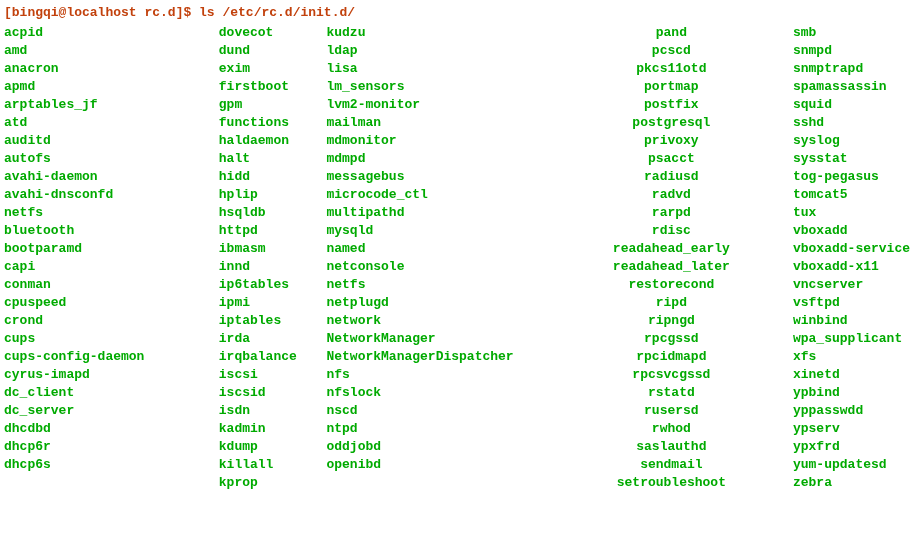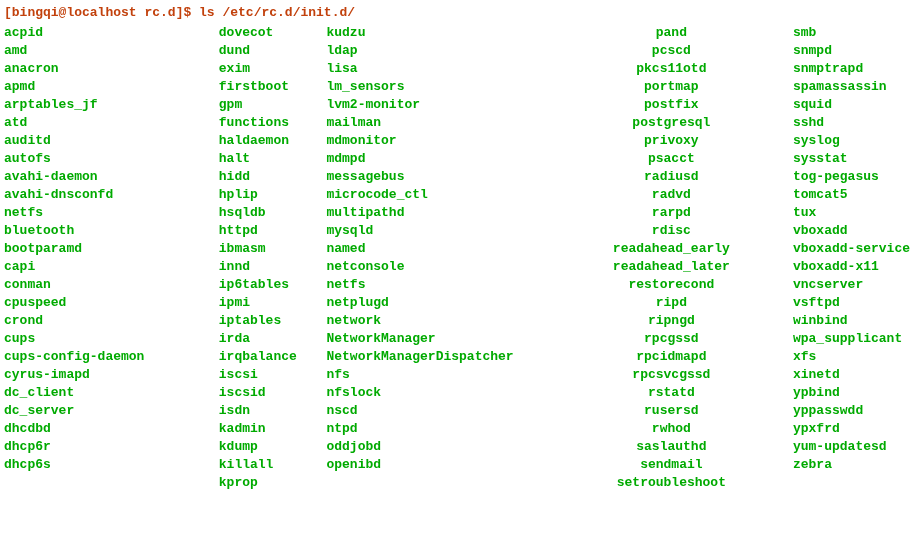--- a/index.html
+++ b/index.html
@@ -169,17 +169,18 @@
       <span class="item">vboxadd-service</span>
       <span class="item">vboxadd-x11</span>
       <span class="item">vncserver</span>
       <span class="item">vsftpd</span>
       <span class="item">winbind</span>
       <span class="item">wpa_supplicant</span>
       <span class="item">xfs</span>
       <span class="item">xinetd</span>
       <span class="item">ypbind</span>
       <span class="item">yppasswdd</span>
+      <span class="item">ypserv</span>
       <span class="item">ypxfrd</span>
       <span class="item">yum-updatesd</span>
       <span class="item">zebra</span>
     </div>
 </div>
 
 </body></html>

